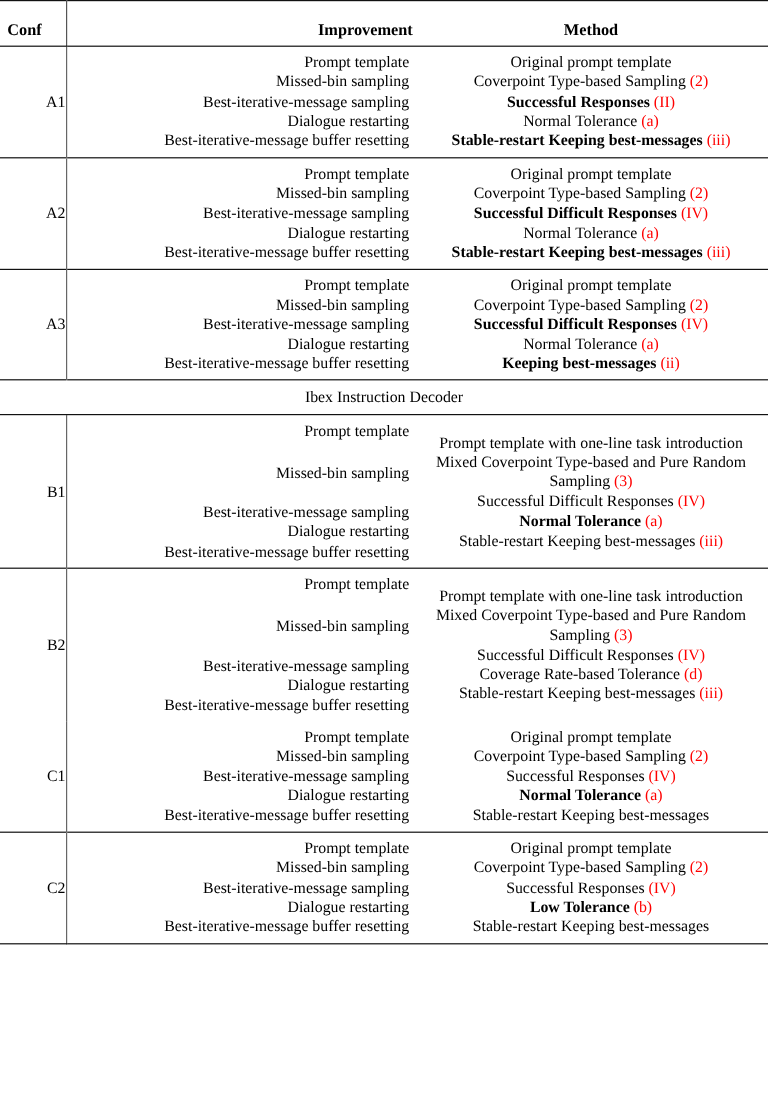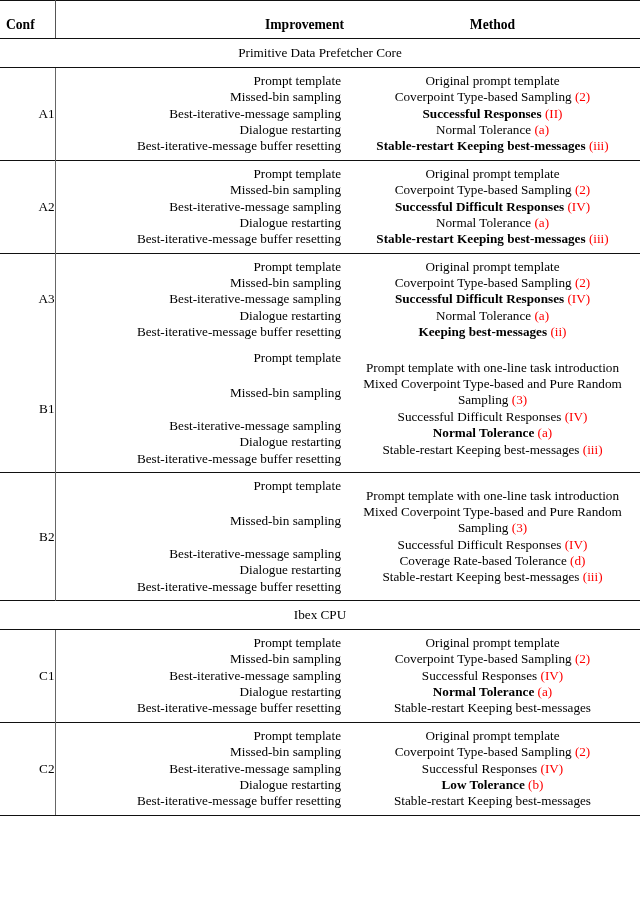--- a/index.html
+++ b/index.html
@@ -114,23 +114,20 @@
       <col class="col-method">
     </colgroup>
     <thead>
       <tr class="toprule head-row">
         <th class="h-conf">Conf</th>
         <th class="h-improve">Improvement</th>
         <th class="h-method">Method</th>
       </tr>
     </thead>
     <tbody id="tbody">
-        <tr class="section-row first">
-          <td colspan="3">Primitive Data Prefetcher Core</td>
-        </tr>
         <tr class="cfg-row">
           <td class="c-conf">A1</td>
           <td class="c-improve">
             <span class="lines">
               <span class="line">Prompt template</span>
               <span class="line">Missed-bin sampling</span>
               <span class="line">Best-iterative-message sampling</span>
               <span class="line">Dialogue restarting</span>
               <span class="line">Best-iterative-message buffer resetting</span>
             </span>
@@ -179,20 +176,23 @@
           </td>
           <td class="c-method">
             <span class="lines">
               <span class="line"><span>Original prompt template</span></span>
               <span class="line"><span>Coverpoint Type-based Sampling</span> <span class="red" style="color: rgb(255, 0, 0);">(2)</span></span>
               <span class="line"><span style="font-weight: bold;">Successful Difficult Responses</span> <span class="red" style="color: rgb(255, 0, 0);">(IV)</span></span>
               <span class="line"><span>Normal Tolerance</span> <span class="red" style="color: rgb(255, 0, 0);">(a)</span></span>
               <span class="line"><span style="font-weight: bold;">Keeping best-messages</span> <span class="red" style="color: rgb(255, 0, 0);">(ii)</span></span>
             </span>
           </td>
+        </tr>
+        <tr class="section-row">
+          <td colspan="3">Ibex Instruction Decoder</td>
         </tr>
         <tr class="cfg-row tall">
           <td class="c-conf">B1</td>
           <td class="c-improve">
             <span class="lines">
               <span class="line pad2">Prompt template</span>
               <span class="line pad1">Missed-bin sampling</span>
               <span class="line">Best-iterative-message sampling</span>
               <span class="line">Dialogue restarting</span>
               <span class="line">Best-iterative-message buffer resetting</span>
@@ -222,23 +222,20 @@
           <td class="c-method">
             <span class="lines">
               <span class="line wrap"><span>Prompt template with one-line task introduction</span></span>
               <span class="line wrap"><span>Mixed Coverpoint Type-based and Pure Random Sampling</span> <span class="red" style="color: rgb(255, 0, 0);">(3)</span></span>
               <span class="line"><span>Successful Difficult Responses</span> <span class="red" style="color: rgb(255, 0, 0);">(IV)</span></span>
               <span class="line"><span style="font-weight: normal;">Coverage Rate-based Tolerance</span> <span class="red" style="color: rgb(255, 0, 0);">(d)</span></span>
               <span class="line"><span>Stable-restart Keeping best-messages</span> <span class="red" style="color: rgb(255, 0, 0);">(iii)</span></span>
             </span>
           </td>
         </tr>
-        <tr class="section-row">
-          <td colspan="3">Ibex CPU</td>
-        </tr>
         <tr class="cfg-row">
           <td class="c-conf">C1</td>
           <td class="c-improve">
             <span class="lines">
               <span class="line">Prompt template</span>
               <span class="line">Missed-bin sampling</span>
               <span class="line">Best-iterative-message sampling</span>
               <span class="line">Dialogue restarting</span>
               <span class="line">Best-iterative-message buffer resetting</span>
             </span>

